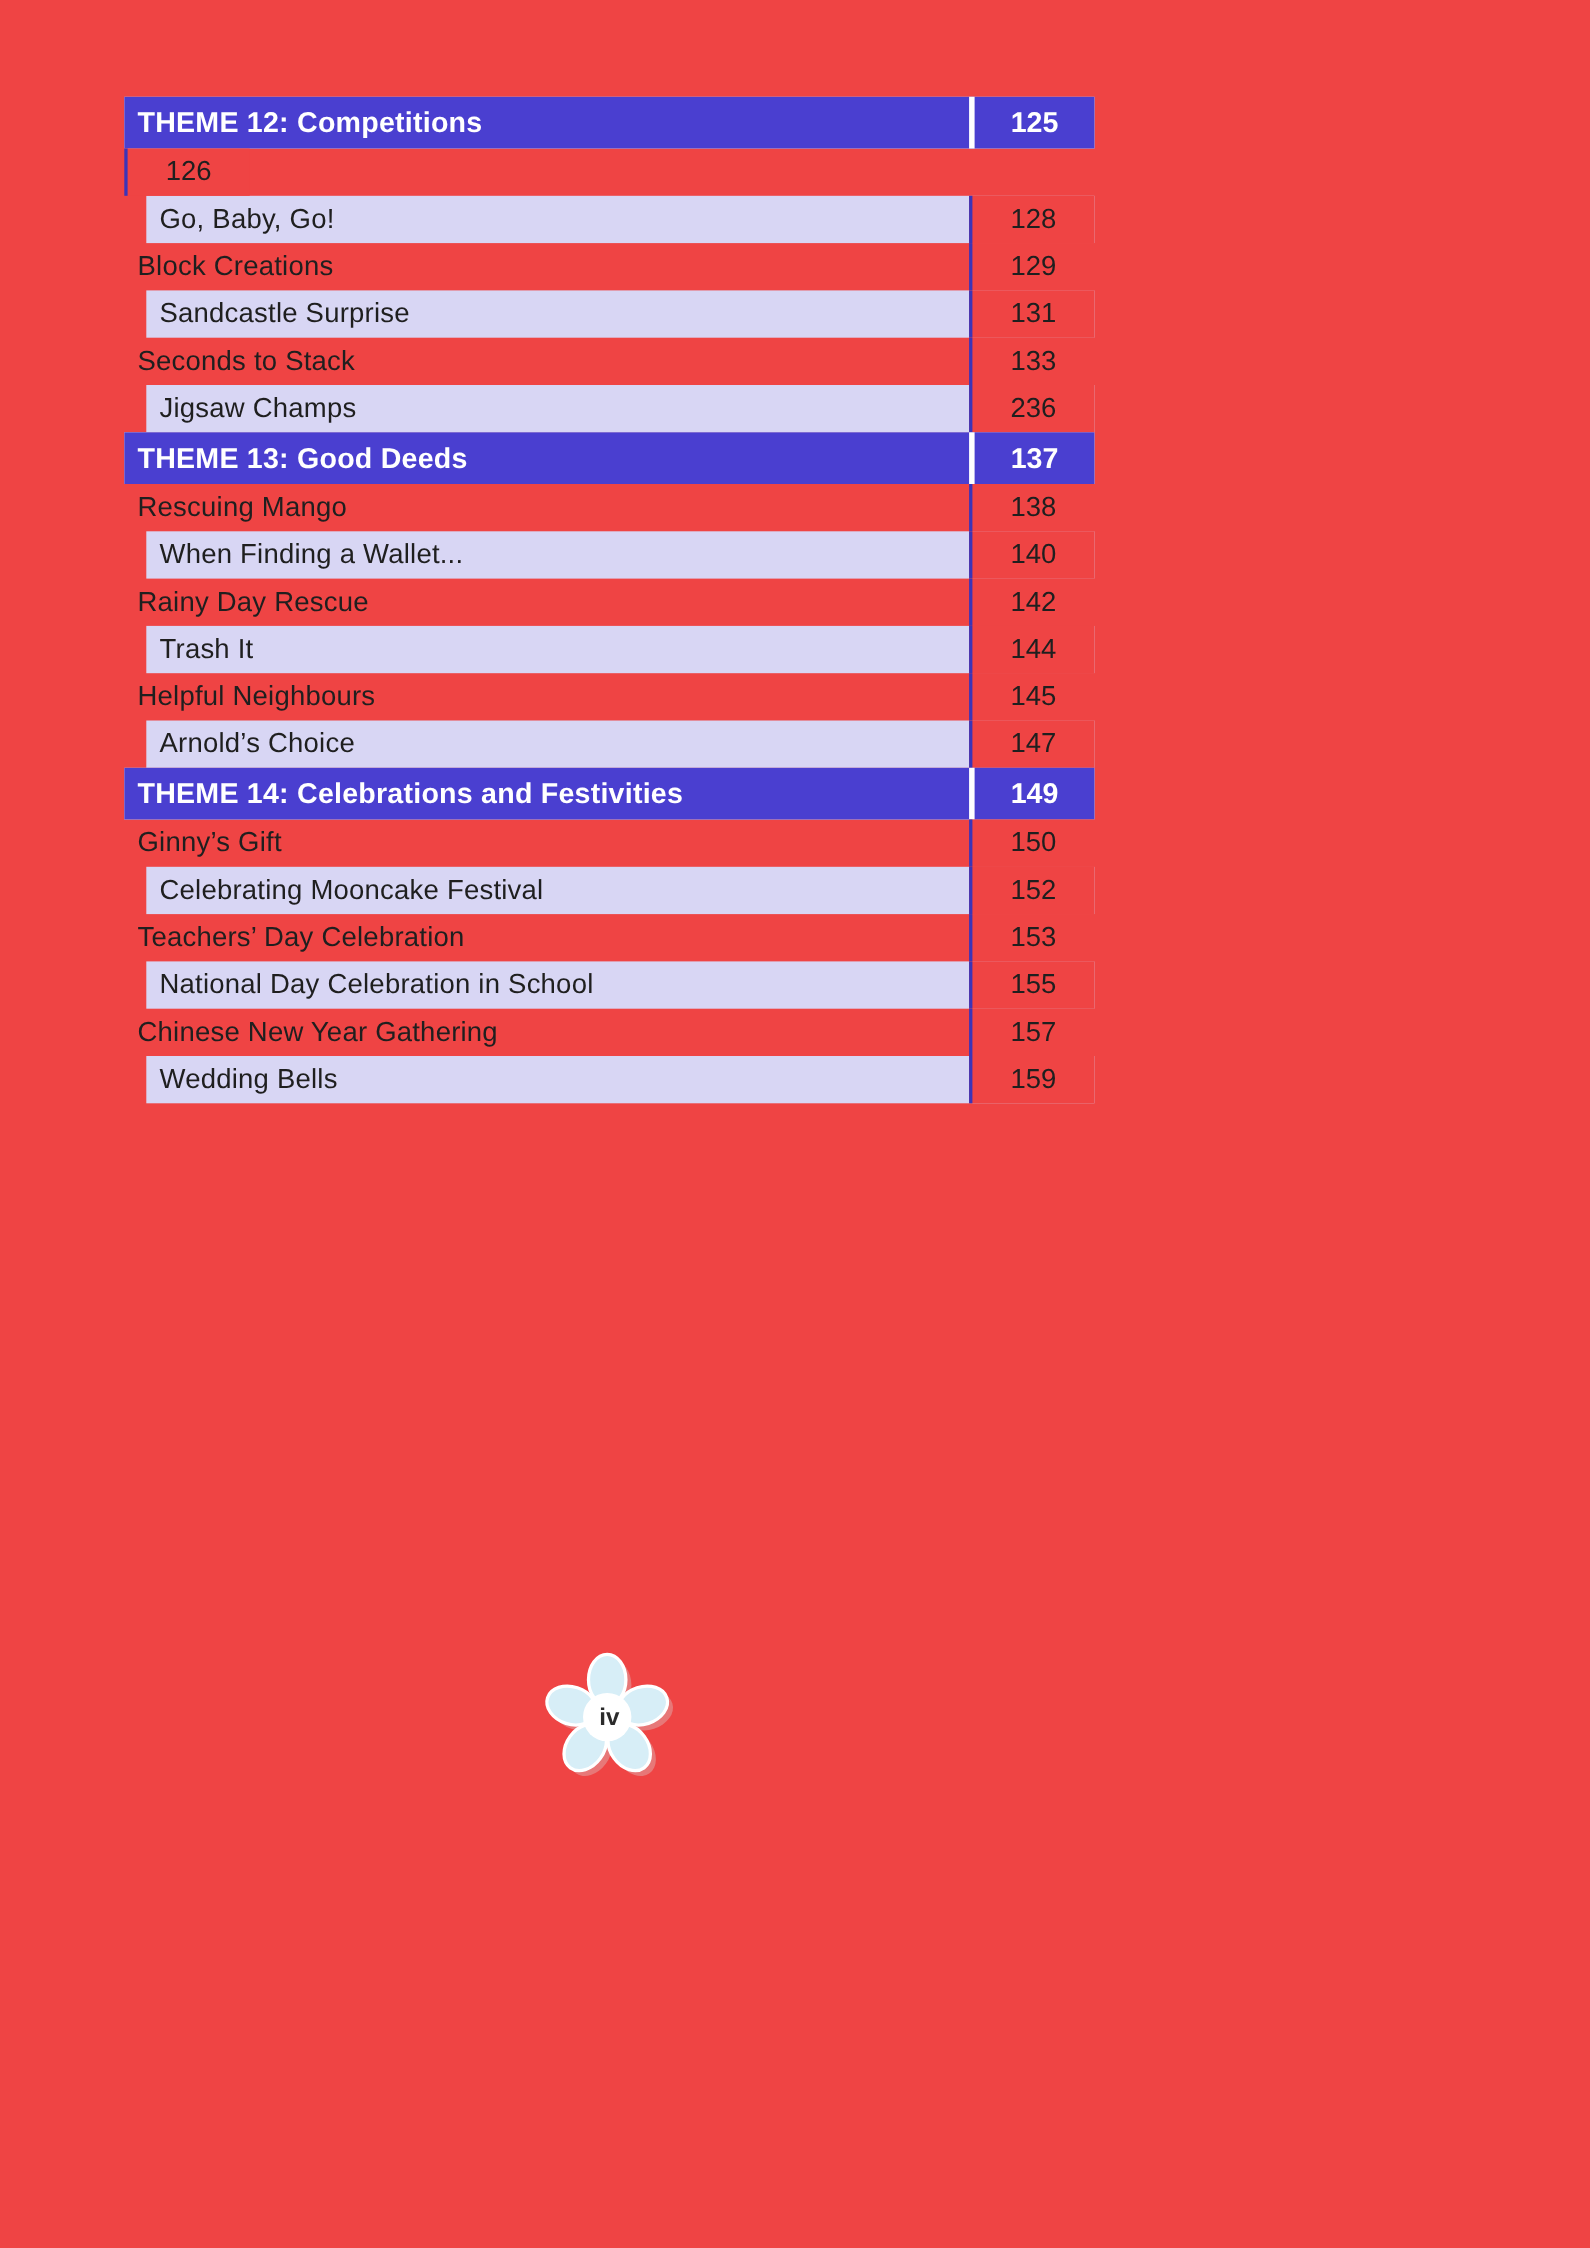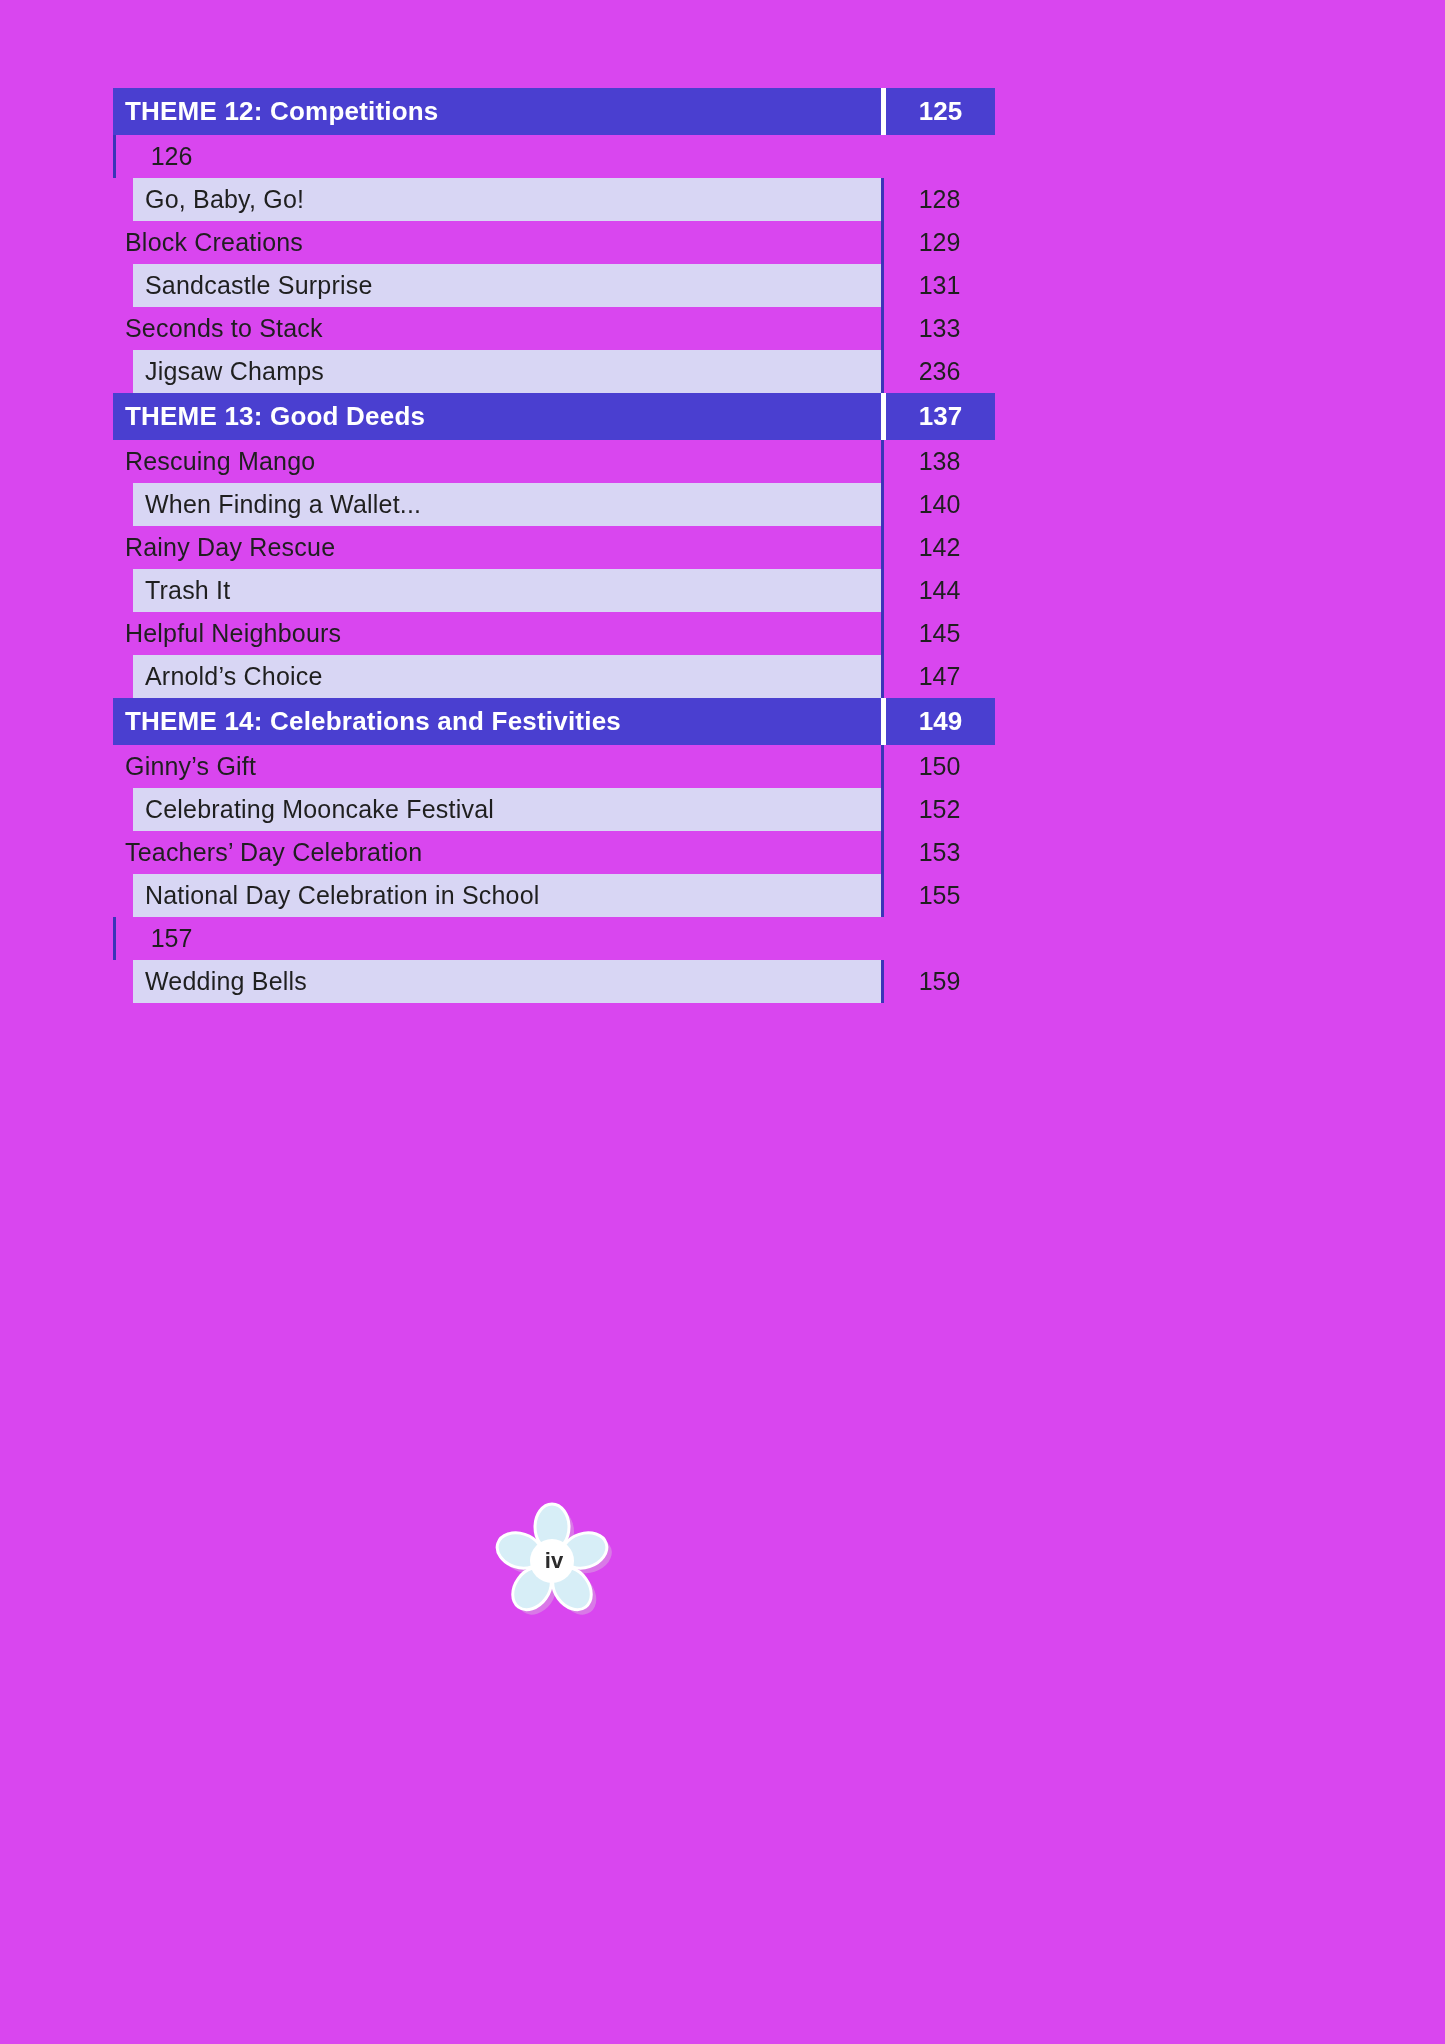--- a/index.html
+++ b/index.html
@@ -5,21 +5,21 @@
   html, body {
     margin: 0;
     padding: 0;
     background: #ffffff;
     font-family: "Liberation Sans", sans-serif;
   }
   .page {
     position: relative;
     width: 1445px;
     height: 2044px;
-    background: #d946ef;
+    background: #ef4444;
     overflow: hidden;
   }
   .toc {
     position: absolute;
     left: 113px;
     top: 88px;
     width: 882px;
   }
   .row {
     display: flex;
@@ -183,20 +183,21 @@
       </div>
       <div class="row entry">
         <div class="cell title">Teachers’ Day Celebration</div>
         <div class="cell page">153</div>
       </div>
       <div class="row entry shade">
         <div class="cell title">National Day Celebration in School</div>
         <div class="cell page">155</div>
       </div>
       <div class="row entry">
+        <div class="cell title">Chinese New Year Gathering</div>
         <div class="cell page">157</div>
       </div>
       <div class="row entry shade">
         <div class="cell title">Wedding Bells</div>
         <div class="cell page">159</div>
       </div>
     </div>
 
   <div class="footer">
     <div class="flower-wrap">

